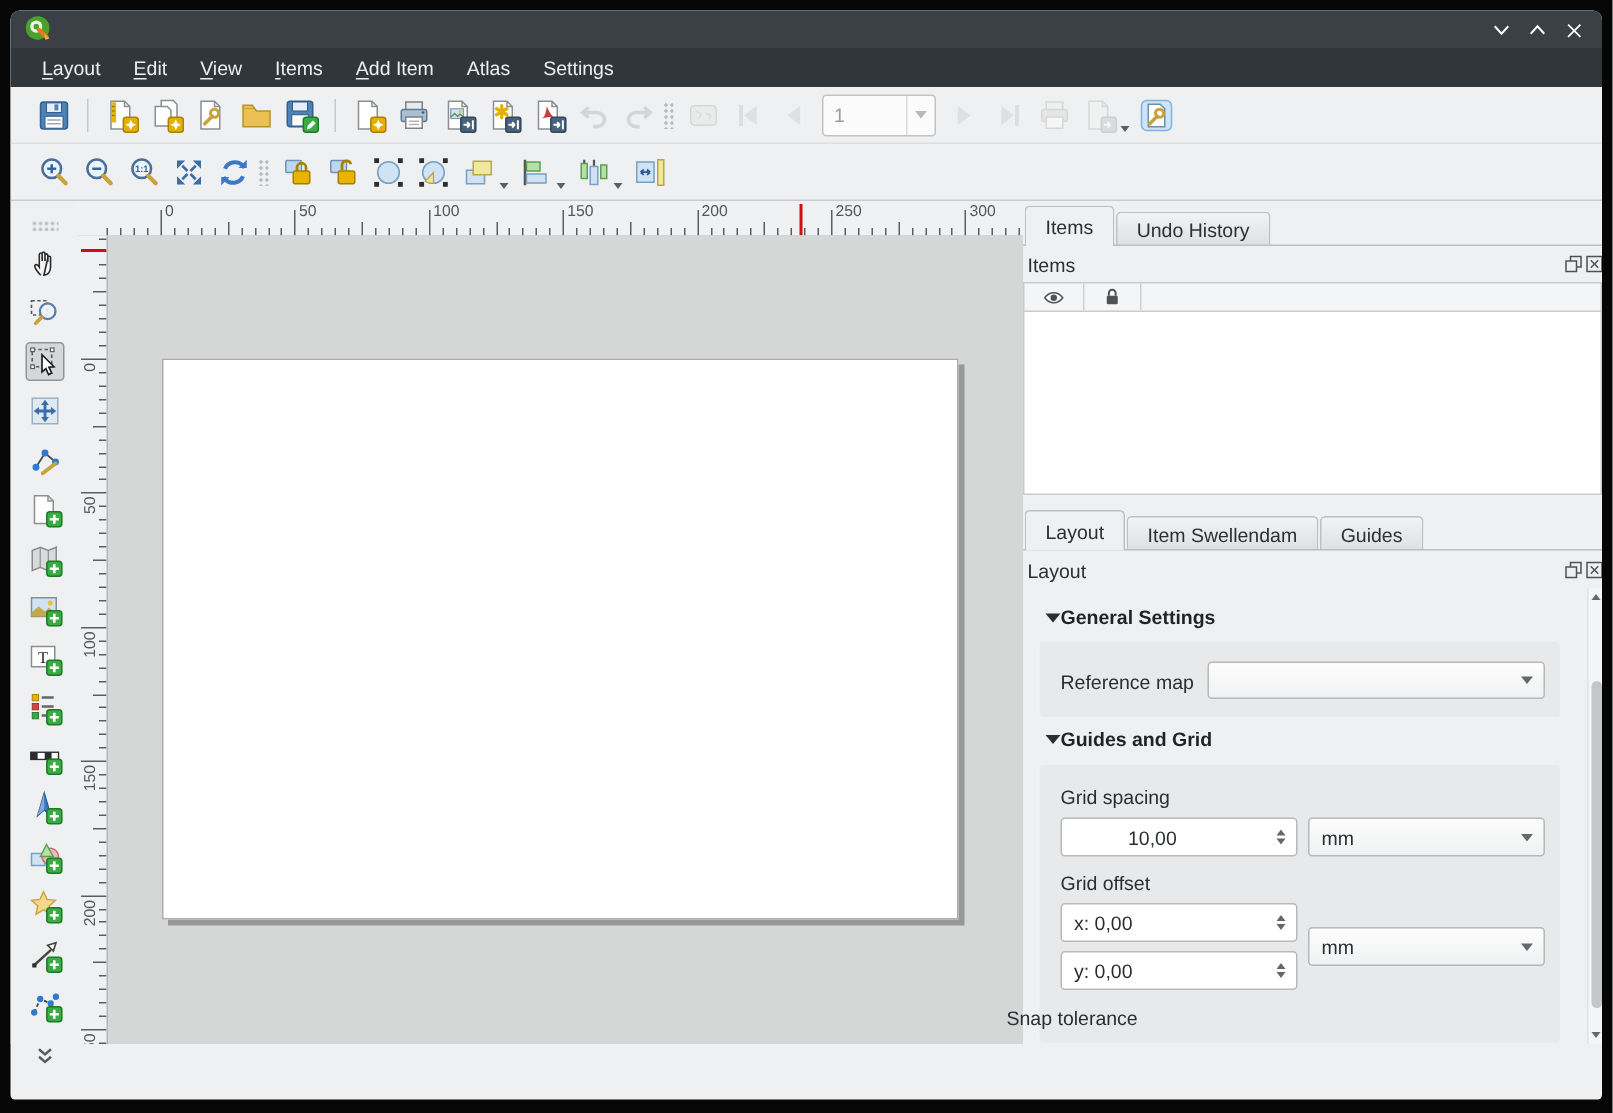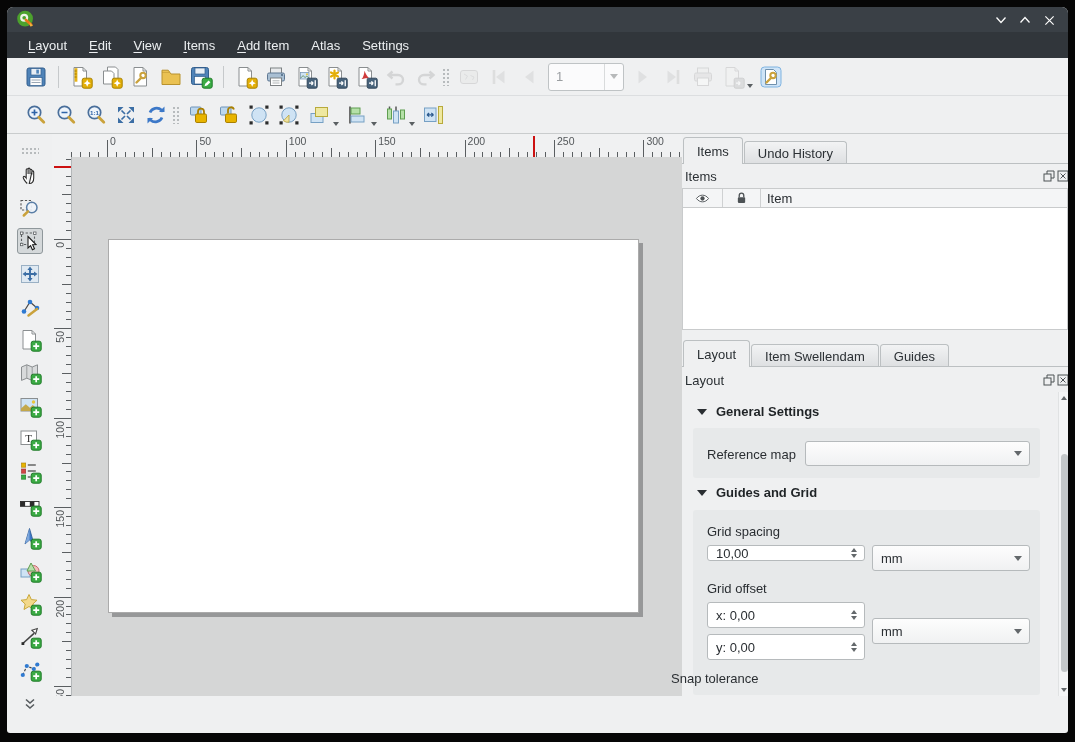--- a/index.html
+++ b/index.html
@@ -78,21 +78,21 @@
        background:linear-gradient(#f2f3f4,#dddfe1);border:1px solid #bcc0c2;border-bottom:none;
        border-radius:3.5px 3.5px 0 0;margin-right:1px;box-sizing:border-box;}
   .tab.active{height:27px;background:#eff0f1;z-index:2;}
   .tabline{position:absolute;height:1px;background:#bcc0c2;}
   .dock-title{position:absolute;font-size:13px;color:#2b3034;}
   .dock-btn{position:absolute;width:12px;height:12px;}
   .itable-head{position:absolute;display:flex;background:#f4f5f6;border:1px solid #c9cbcc;box-sizing:border-box;}
   .itable-head .cell{display:flex;align-items:center;border-right:1px solid #cfd1d2;height:100%;box-sizing:border-box;}
   .itable-body{position:absolute;background:#ffffff;border:1px solid #c9cbcc;border-top:none;box-sizing:border-box;}
 
-  .section-head{position:absolute;display:flex;align-items:center;gap:9px;font-weight:bold;
+  .section-head{position:absolute;display:flex;align-items:center;font-weight:bold;
                 font-size:13px;color:#1f2326;}
   .sec-tri{width:0;height:0;border-left:5px solid transparent;border-right:5px solid transparent;
            border-top:6px solid #2a2e32;}
   .group-frame{position:absolute;background:#e7e9ea;border-radius:3px;}
   .field-label{position:absolute;font-size:13px;color:#2a2e32;}
   .textbox{position:absolute;background:#fff;border:1px solid #b6babc;border-radius:3px;display:flex;
            align-items:center;box-sizing:border-box;font-size:13px;color:#2a2e32;}
   .textbox .val{padding-left:8px;flex:1;}
   .spin-btns{width:20px;display:flex;flex-direction:column;align-items:center;justify-content:center;gap:2px;}
   .combo{position:absolute;background:linear-gradient(#fdfdfd,#f0f1f2);border:1px solid #b6babc;
@@ -856,23 +856,20 @@
           <path d="M1.5 7c3.6-4.8 9.4-4.8 13 0-3.6 4.8-9.4 4.8-13 0z" fill="#fff" stroke="#4d5255"></path>
           <circle cx="8" cy="7" r="2.3" fill="#4d5255"></circle>
         </svg>
     </div>
     <div class="cell" style="width:38px;justify-content:center;">
       <svg width="13" height="14" viewBox="0 0 16 16">
           <rect x="3.5" y="7" width="9" height="7" rx="1" fill="#4d5255"></rect>
           <path d="M5.2 7V4.8a2.8 2.8 0 0 1 5.6 0V7" fill="none" stroke="#4d5255" stroke-width="1.6"></path>
         </svg>
     </div>
-    <div class="cell" style="flex:1;border-right:none;padding-left:6px;">
-      <span>Item</span>
-    </div>
   </div>
   <div class="itable-body" style="left:675px;top:201px;width:386px;height:122px;"></div>
 
   <div class="tabbar" style="left:676px;top:333px;">
       <div class="tab active">Layout</div>
       <div class="tab">Item Swellendam</div>
       <div class="tab">Guides</div>
     </div>
   <div class="tabline" style="left:675px;top:359px;width:386px;"></div>
   <div class="dock-title" style="left:678px;top:366px;">Layout</div>
@@ -901,21 +898,21 @@
         <span class="tri-down"></span>
       </span>
   </div>
 
   <div class="section-head" style="left:690px;top:478px;">
     <span class="sec-tri"></span>
     <span>Guides and Grid</span>
   </div>
   <div class="group-frame" style="left:686px;top:503px;width:347px;height:185px;"></div>
   <div class="field-label" style="left:700px;top:517px;">Grid spacing</div>
-  <div class="textbox" style="left:700px;top:538px;width:158px;height:16px;">
+  <div class="textbox" style="left:700px;top:538px;width:158px;height:26px;padding-left:36px;">
     <span class="val">10,00</span>
     <span class="spin-btns">
         <span class="tri-up-s"></span>
         <span class="tri-down-s"></span>
       </span>
   </div>
   <div class="combo" style="left:865px;top:538px;width:158px;height:26px;">
     <span class="val">mm</span>
     <span class="arr">
         <span class="tri-down"></span>

